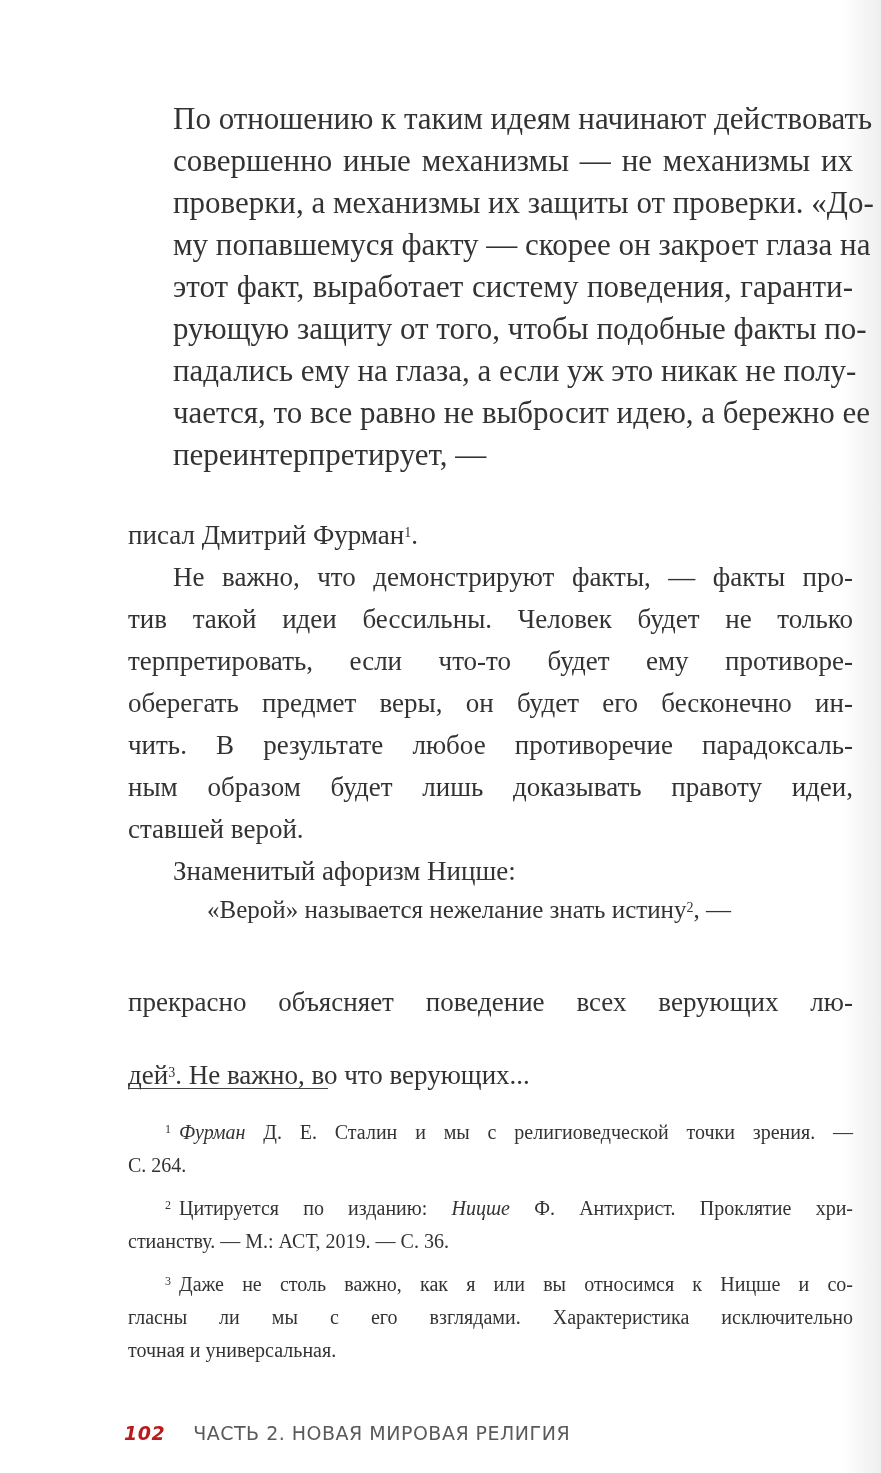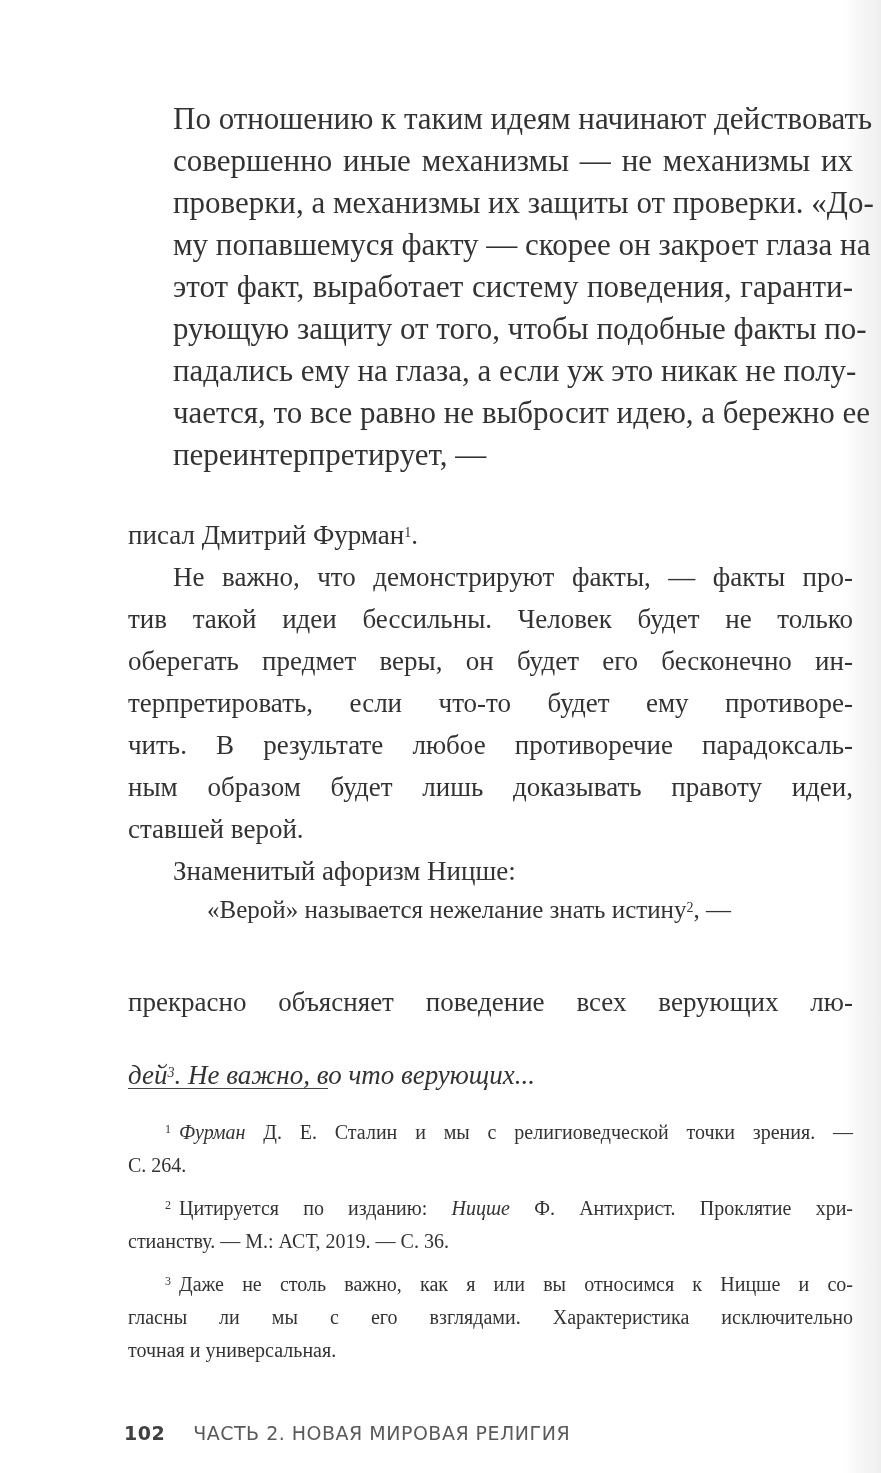--- a/index.html
+++ b/index.html
@@ -78,21 +78,20 @@
       line-height: 42px;
     }
     .after-aphorism .line {
       display: block;
       white-space: nowrap;
       text-align-last: justify;
       margin-top: 31px;
     }
     .after-aphorism .line.last {
       text-align-last: left;
-      font-style: italic;
     }
     sup {
       font-size: 14px;
       vertical-align: top;
       position: relative;
       top: -2px;
     }
     .footnote-rule {
       position: absolute;
       left: 128px;
@@ -137,22 +136,23 @@
       left: 124px;
       top: 1422px;
       font-family: "DejaVu Sans", "Liberation Sans", sans-serif;
       font-size: 19px;
       color: #5a5a5a;
       letter-spacing: 0.5px;
       white-space: nowrap;
     }
     .running-footer .page-number {
       font-weight: bold;
-      color: #404040;
+      color: #b91c1c;
       margin-right: 28px;
+      font-style: italic;
     }
     .running-footer .section-title {
       font-weight: normal;
     }
   </style>
 </head>
 <body>
 
 <div class="page-shadow"></div>
 
@@ -165,22 +165,22 @@
   <span class="line">рующую защиту от того, чтобы подобные факты по-</span>
   <span class="line">падались ему на глаза, а если уж это никак не полу-</span>
   <span class="line">чается, то все равно не выбросит идею, а бережно ее</span>
   <span class="line last">переинтерпретирует, —</span>
 </div>
 
 <div class="main-text">
   <span class="line last"><span>писал Дмитрий Фурман</span><sup>1</sup><span>.</span></span>
   <span class="line indent">Не важно, что демонстрируют факты, — факты про-</span>
   <span class="line">тив такой идеи бессильны. Человек будет не только</span>
+  <span class="line">терпретировать, если что-то будет ему противоре-</span>
   <span class="line">оберегать предмет веры, он будет его бесконечно ин-</span>
-  <span class="line">терпретировать, если что-то будет ему противоре-</span>
   <span class="line">чить. В результате любое противоречие парадоксаль-</span>
   <span class="line">ным образом будет лишь доказывать правоту идеи,</span>
   <span class="line last">ставшей верой.</span>
   <span class="line indent last">Знаменитый афоризм Ницше:</span>
 </div>
 
 <div class="aphorism"><span>«Верой» называется нежелание знать истину</span><sup>2</sup><span>, —</span></div>
 
 <div class="after-aphorism">
   <span class="line">прекрасно объясняет поведение всех верующих лю-</span>

